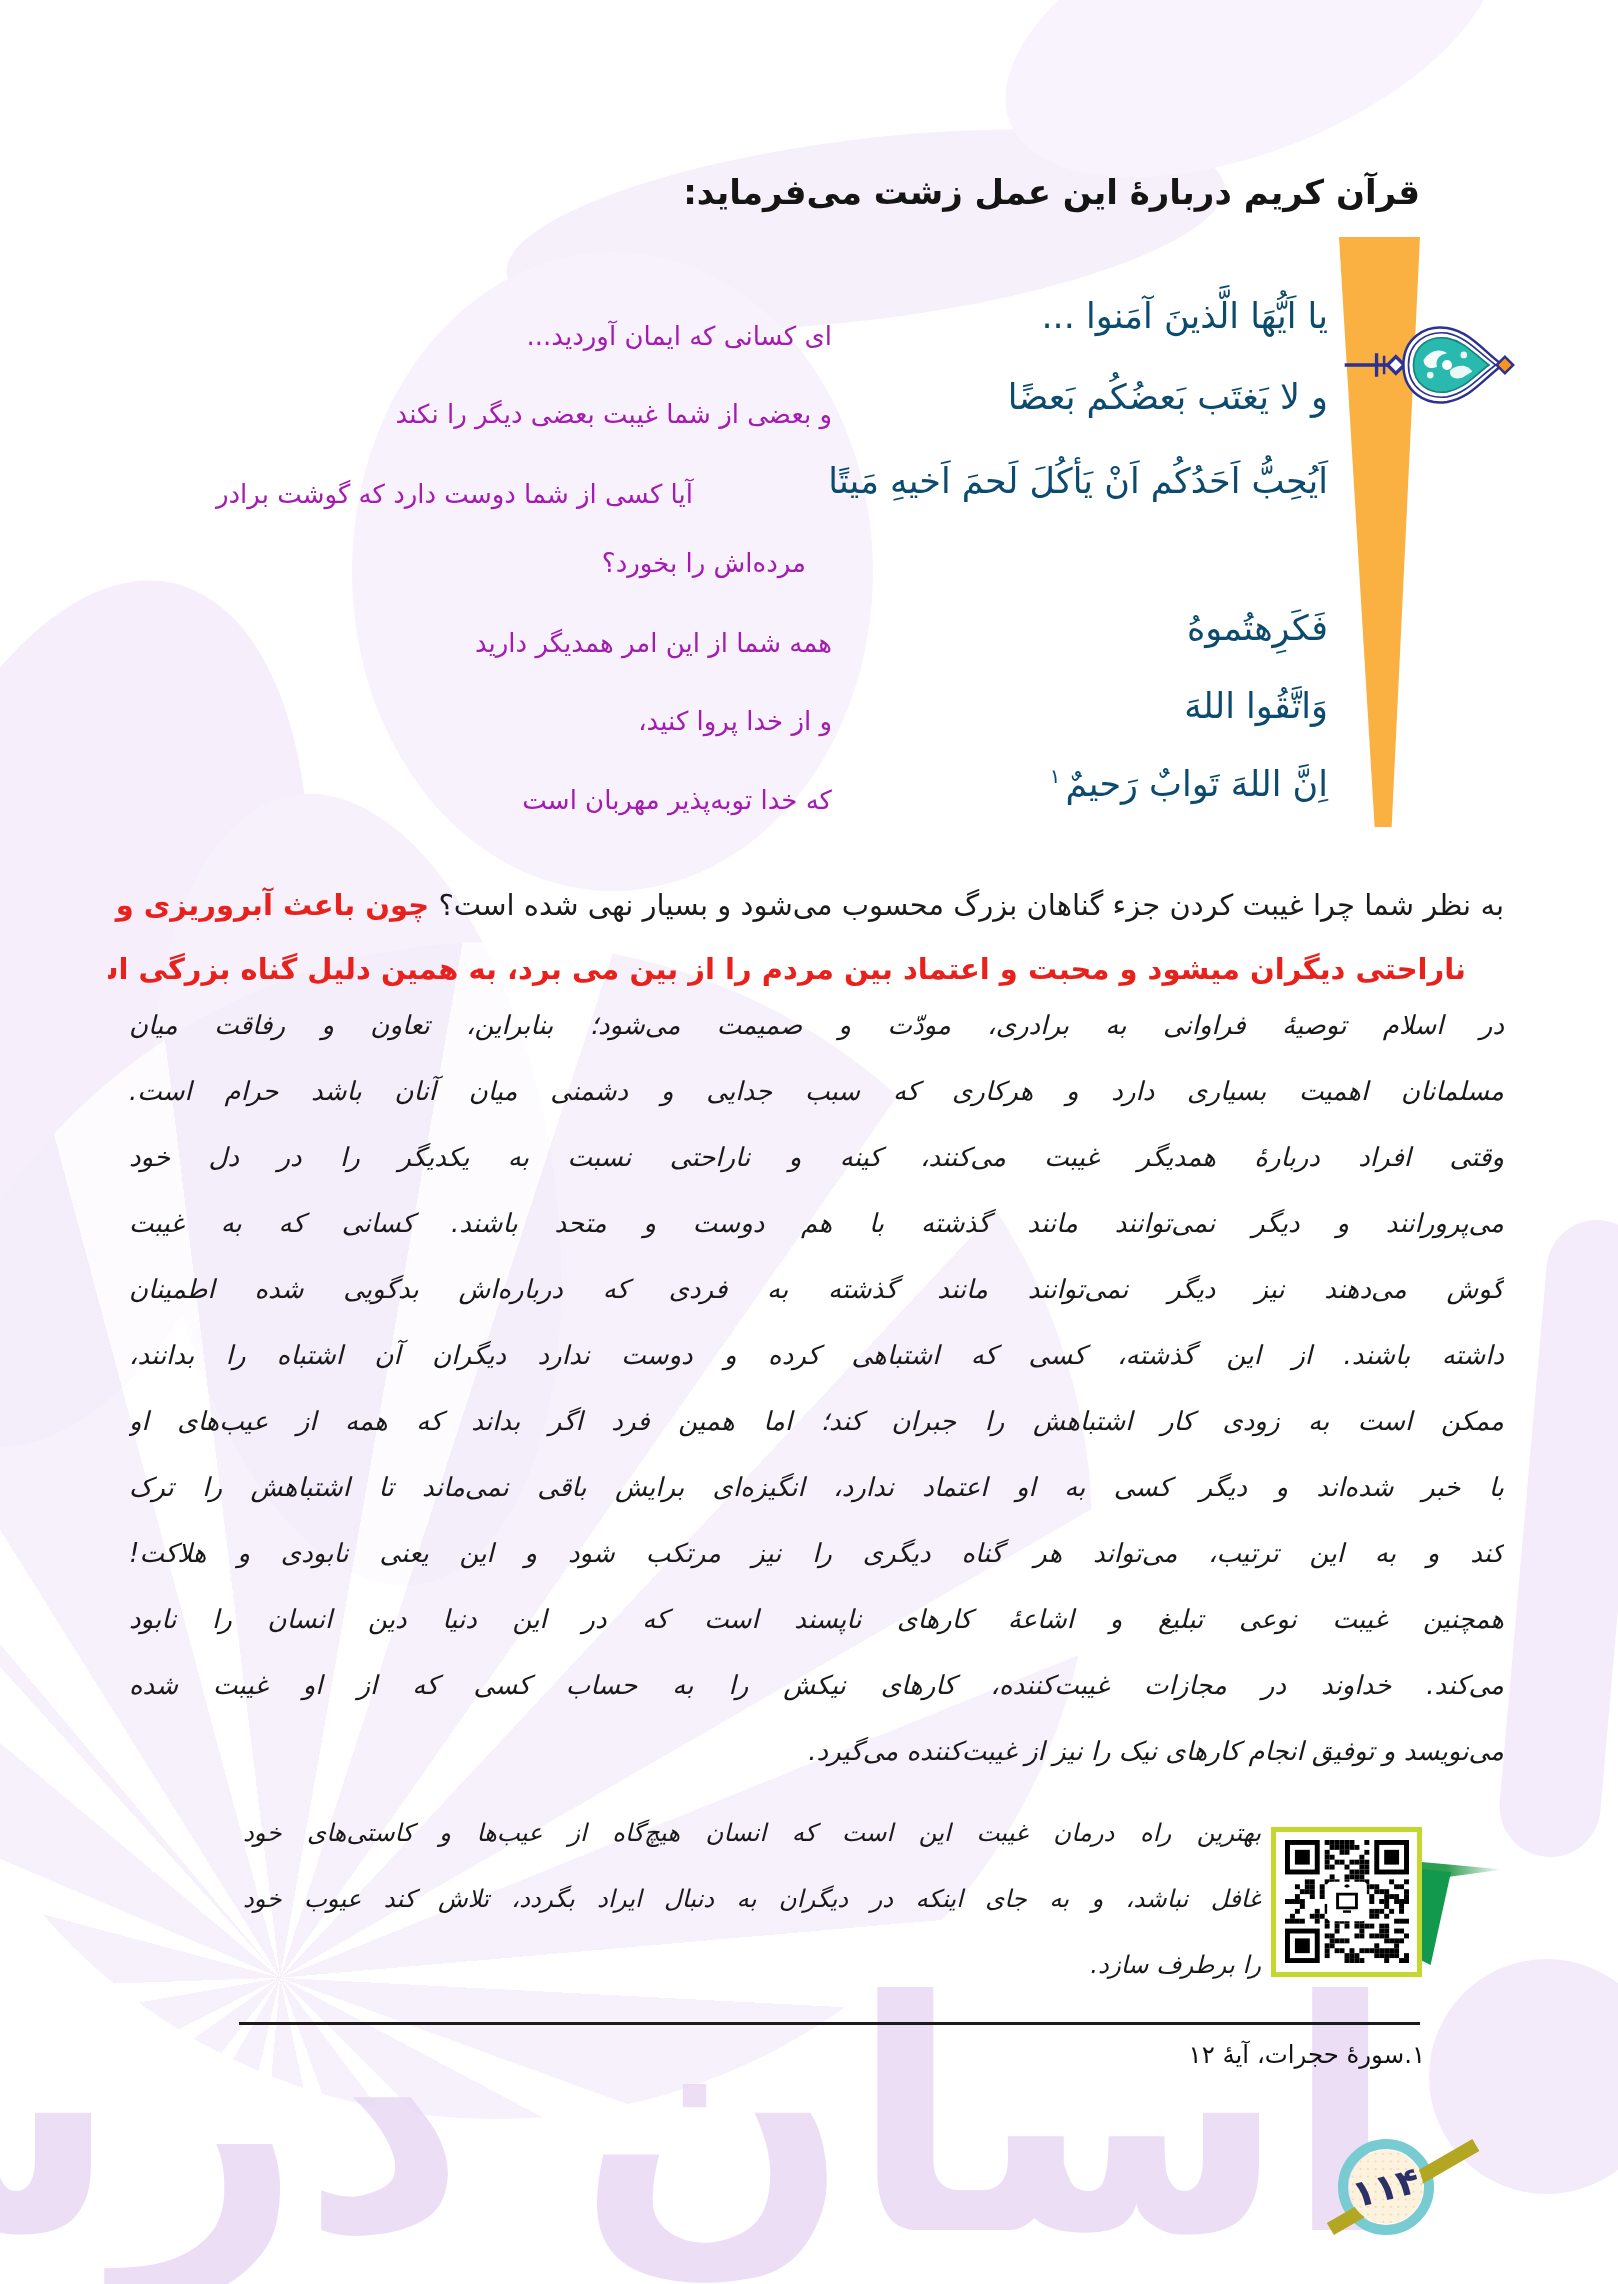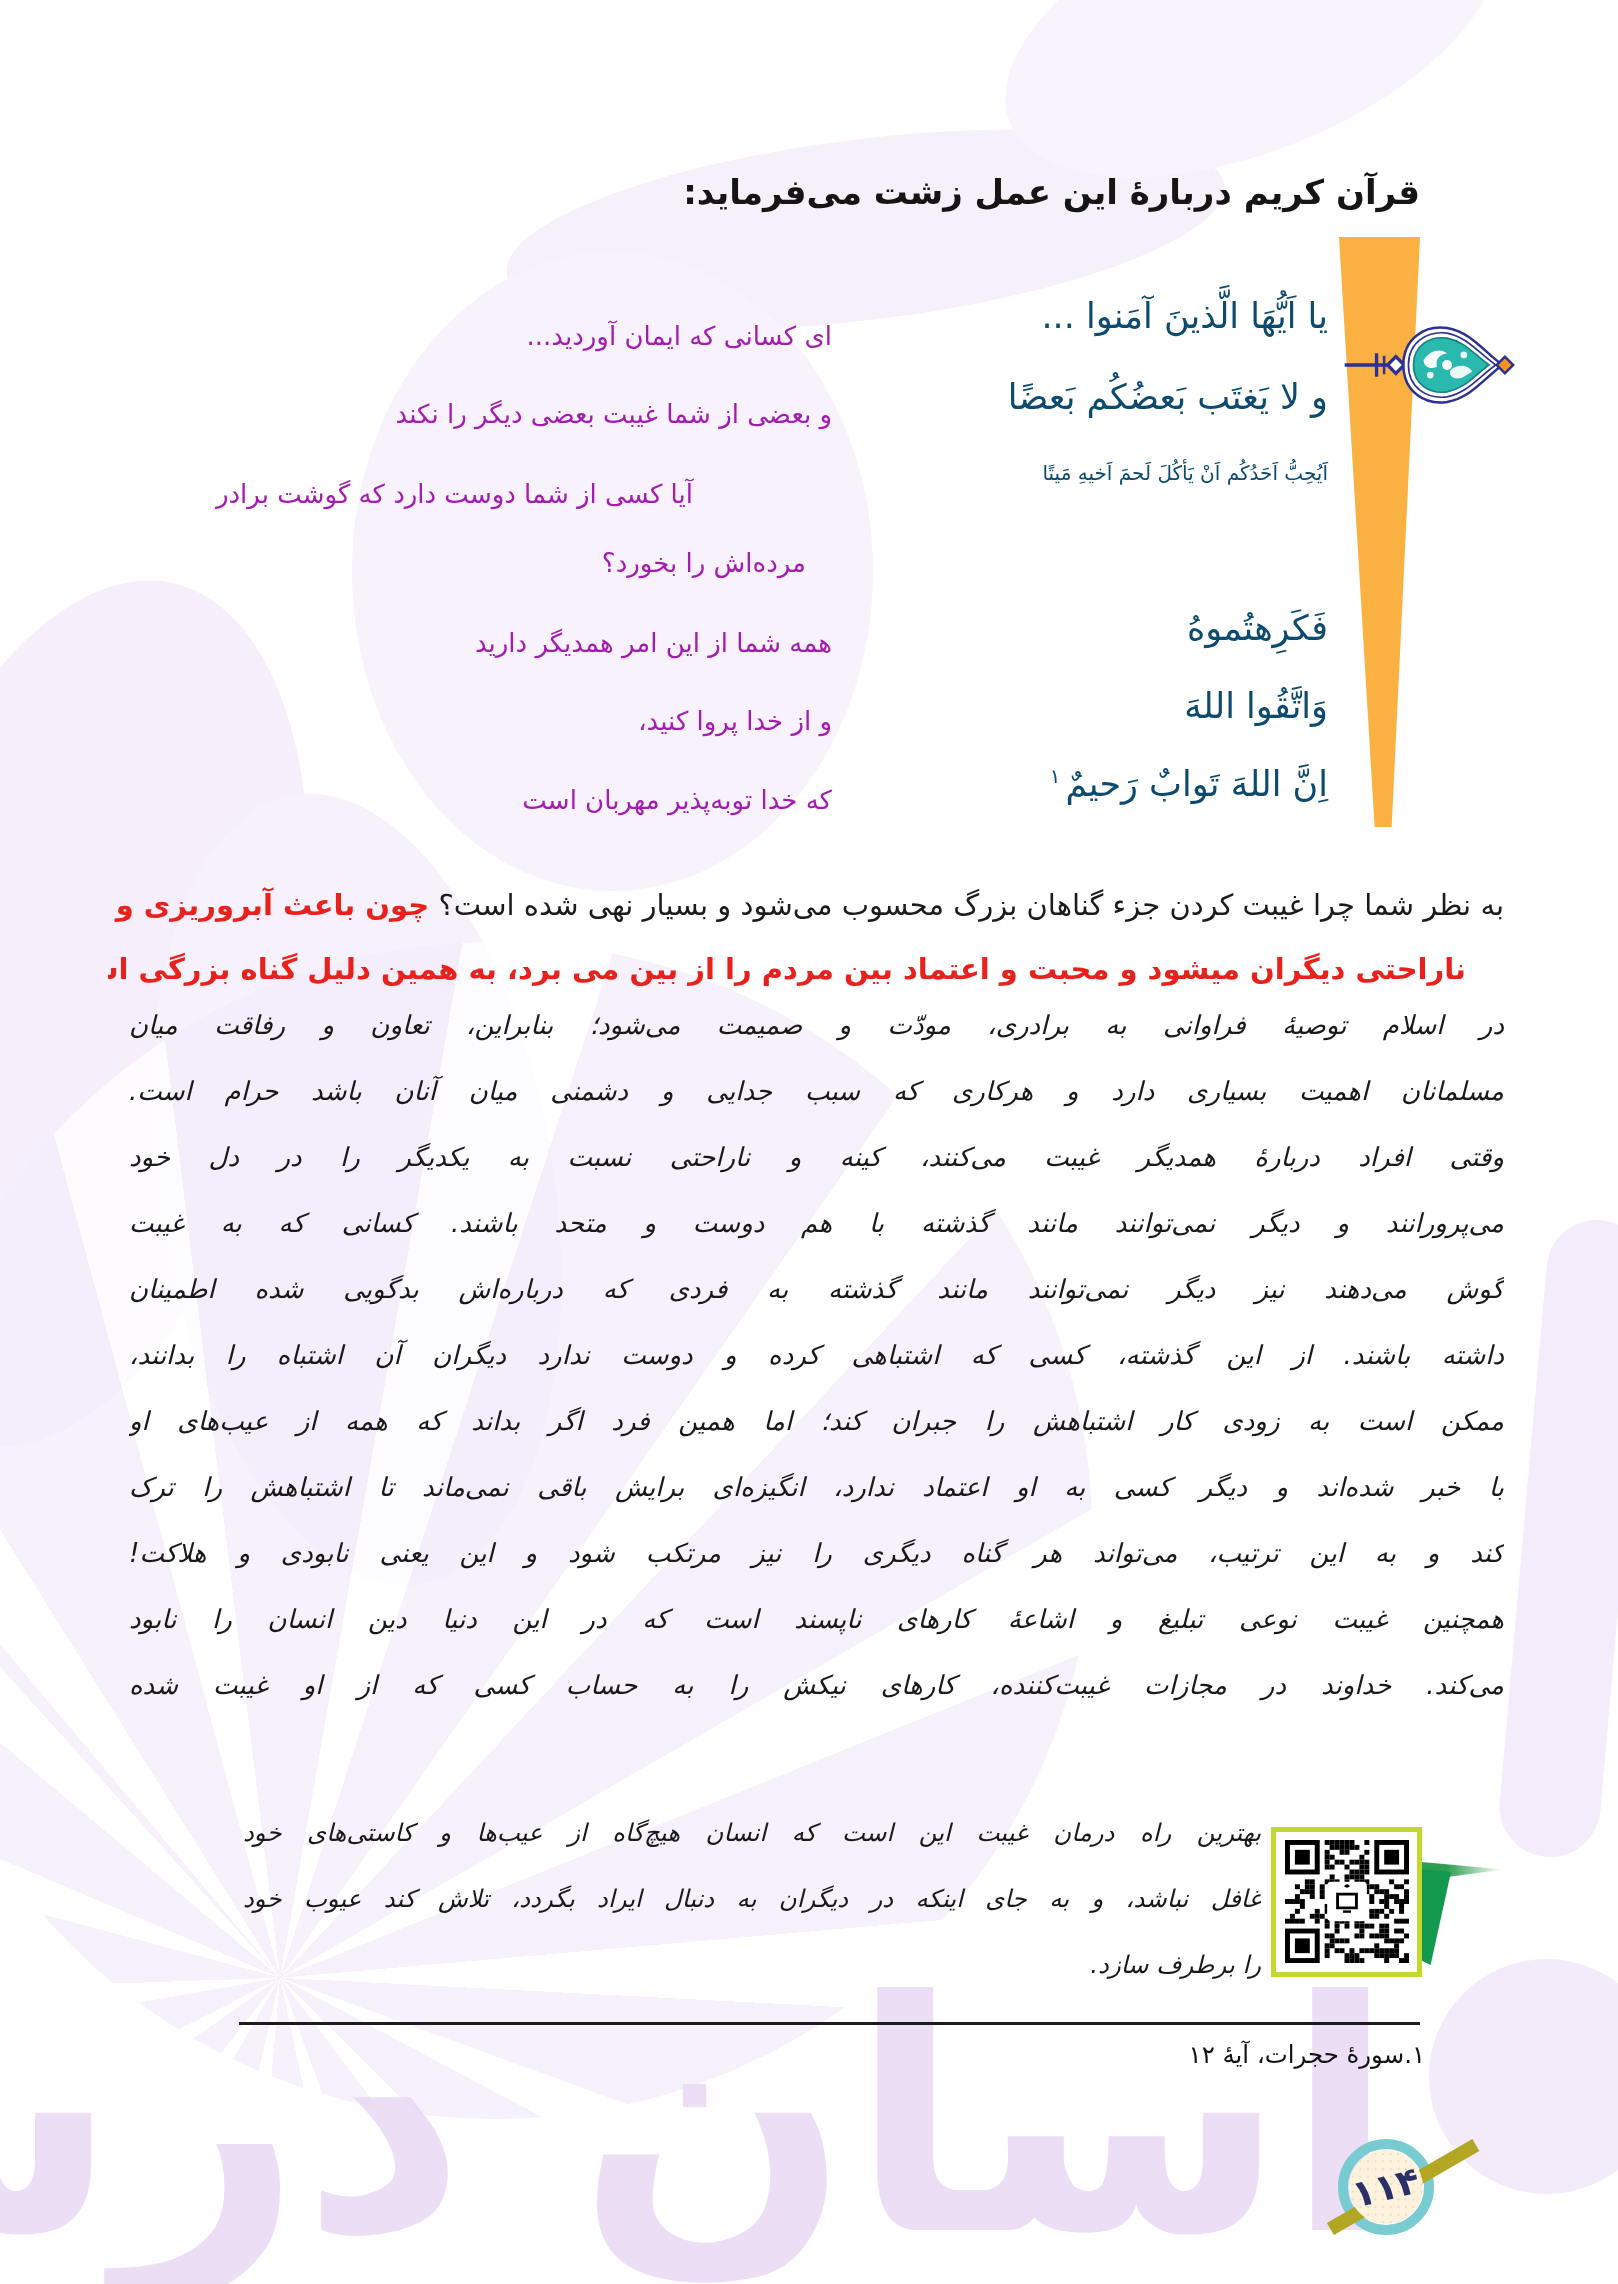--- a/index.html
+++ b/index.html
@@ -35,21 +35,21 @@
     position:absolute; left:1340px; top:237px; width:81px; height:590px;
     background:#fbb042; clip-path:polygon(0% 0%, 100% 0%, 65% 100%, 44% 100%);
   }
   .ornament{position:absolute; left:1344px; top:318px; width:172px; height:94px;}
   
   .verse{
     position:absolute; right:290px; color:#0c4a6e; font-weight:normal;
     font-size:35px; white-space:nowrap; z-index:2;
   }
   .verse .fm{font-size:20px; vertical-align:super; margin-right:5px;}
-  .v1{top:296px;} .v2{top:377px;} .v3{top:461px; font-size:20px;} .v4{top:608px;} .v5{top:686px;} .v6{top:764px;}
+  .v1{top:296px;} .v2{top:377px;} .v3{top:461px; font-size:35px;} .v4{top:608px;} .v5{top:686px;} .v6{top:764px;}
   
   .trans{
     position:absolute; color:#a21caf; font-size:26px; white-space:nowrap; z-index:2;
   }
   .t1{right:786px; top:321px;} .t2{right:786px; top:399px;} .t3{right:925px; top:479px;}
   .t4{right:812px; top:548px;} .t5{right:786px; top:628px;} .t6{right:786px; top:706px;} .t7{right:786px; top:785px;}
   
   .qa{position:absolute; top:873px; right:114px; width:1396px; font-size:29px; color:#1b1b1b;}
   .qa-line{height:64px; line-height:64px; overflow:hidden; text-align:justify; text-align-last:justify; white-space:nowrap;}
   .qa-line.l1{padding-left:34px;}
@@ -168,20 +168,21 @@
       <div class="bl">مسلمانان اهمیت بسیاری دارد و هرکاری که سبب جدایی و دشمنی میان آنان باشد حرام است.</div>
       <div class="bl">وقتی افراد دربارهٔ همدیگر غیبت می‌کنند، کینه و ناراحتی نسبت به یکدیگر را در دل خود</div>
       <div class="bl">می‌پرورانند و دیگر نمی‌توانند مانند گذشته با هم دوست و متحد باشند. کسانی که به غیبت</div>
       <div class="bl">گوش می‌دهند نیز دیگر نمی‌توانند مانند گذشته به فردی که درباره‌اش بدگویی شده اطمینان</div>
       <div class="bl">داشته باشند. از این گذشته، کسی که اشتباهی کرده و دوست ندارد دیگران آن اشتباه را بدانند،</div>
       <div class="bl">ممکن است به زودی کار اشتباهش را جبران کند؛ اما همین فرد اگر بداند که همه از عیب‌های او</div>
       <div class="bl">با خبر شده‌اند و دیگر کسی به او اعتماد ندارد، انگیزه‌ای برایش باقی نمی‌ماند تا اشتباهش را ترک</div>
       <div class="bl">کند و به این ترتیب، می‌تواند هر گناه دیگری را نیز مرتکب شود و این یعنی نابودی و هلاکت!</div>
       <div class="bl">همچنین غیبت نوعی تبلیغ و اشاعهٔ کارهای ناپسند است که در این دنیا دین انسان را نابود</div>
       <div class="bl">می‌کند. خداوند در مجازات غیبت‌کننده، کارهای نیکش را به حساب کسی که از او غیبت شده</div>
+      <div class="bl end">می‌نویسد و توفیق انجام کارهای نیک را نیز از غیبت‌کننده می‌گیرد.</div>
     </div>
 
     <div class="body-block bb2">
       <div class="bl">بهترین راه درمان غیبت این است که انسان هیچ‌گاه از عیب‌ها و کاستی‌های خود</div>
       <div class="bl">غافل نباشد، و به جای اینکه در دیگران به دنبال ایراد بگردد، تلاش کند عیوب خود</div>
       <div class="bl end">را برطرف سازد.</div>
     </div>
 
     <div class="ribbon-blade"></div>
     <div class="ribbon-wedge"></div>

